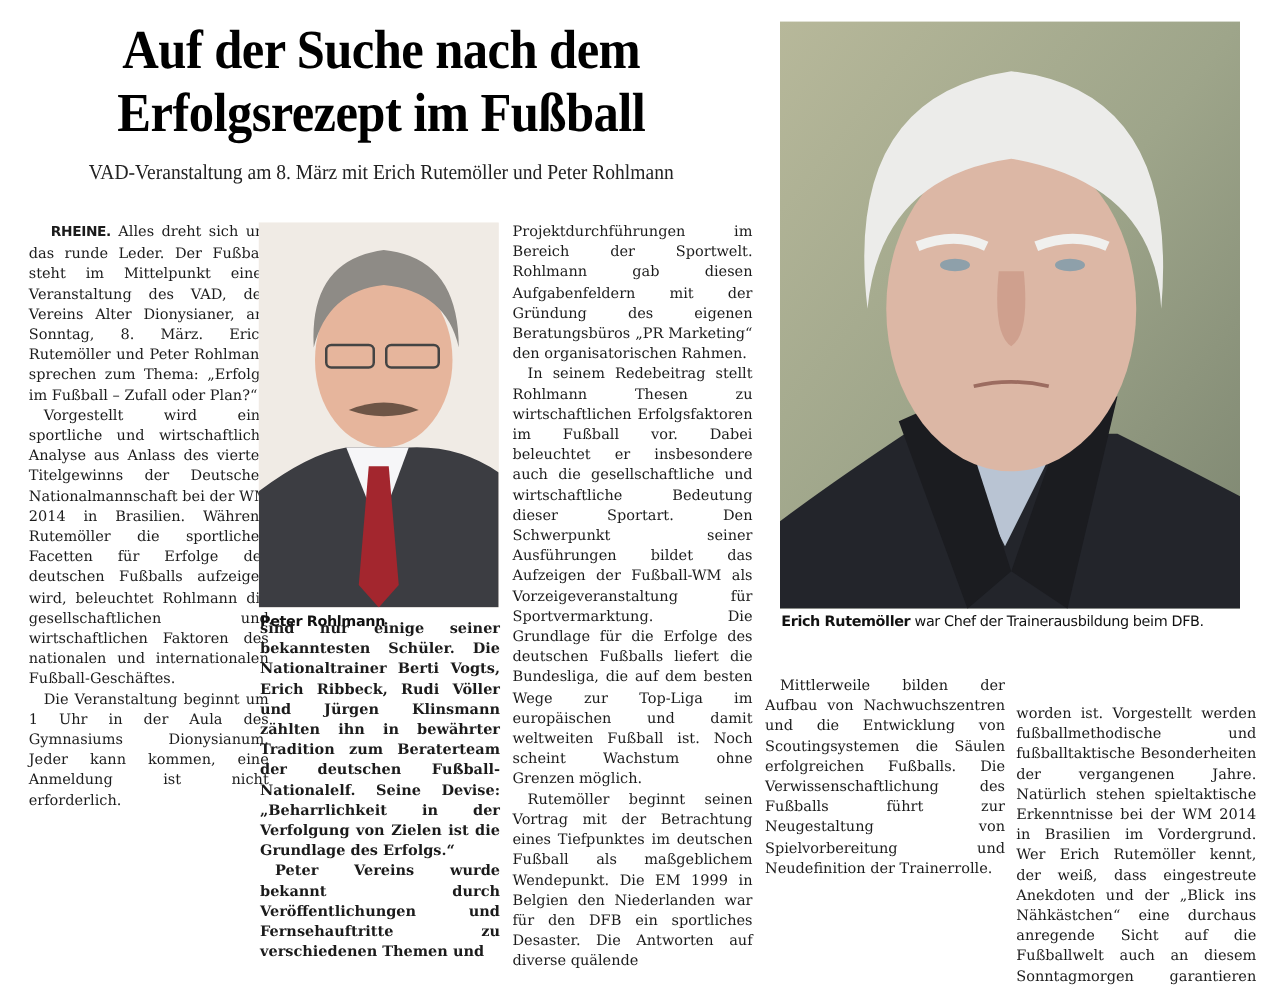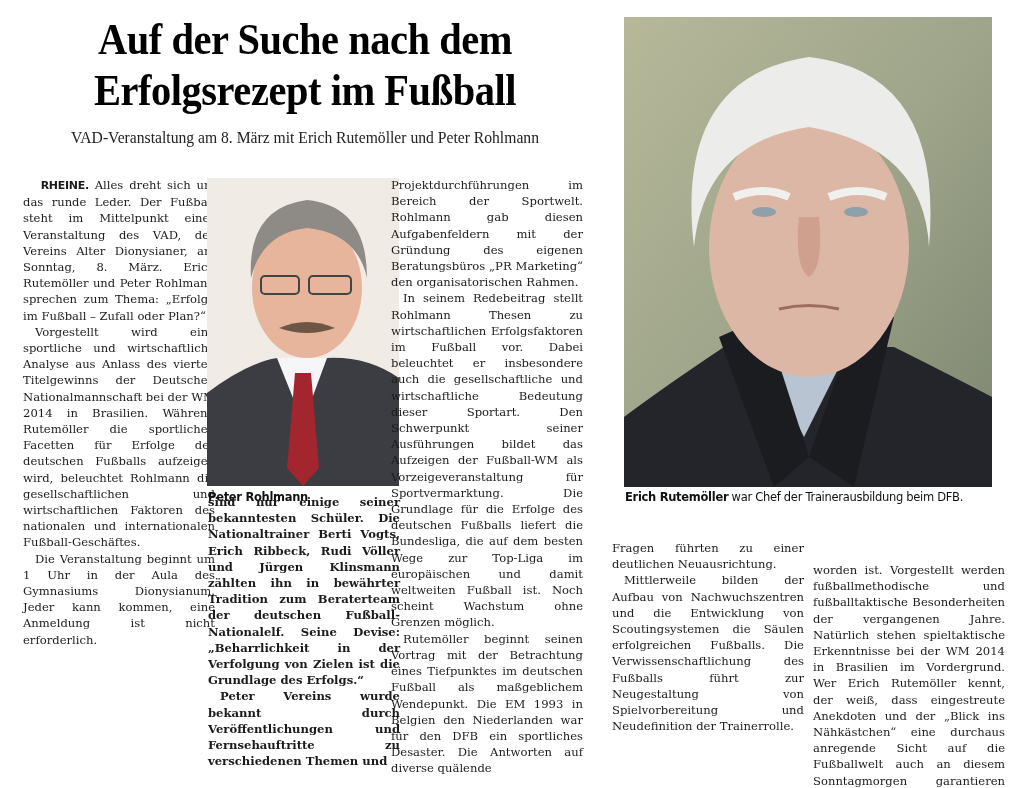--- a/index.html
+++ b/index.html
@@ -57,24 +57,24 @@
 </div>
 <div class="caption" style="left:208px; top:490px;">
   <b>Peter Rohlmann</b>
 </div>
 
 <div class="col" style="left:208px; top:494px; width:192px;font-weight:bold;">
   <p class="first">sind nur einige seiner bekanntesten Schüler. Die Nationaltrainer Berti Vogts, Erich Ribbeck, Rudi Völler und Jürgen Klinsmann zählten ihn in bewährter Tradition zum Beraterteam der deutschen Fußball-Nationalelf. Seine Devise: „Beharrlichkeit in der Verfolgung von Zielen ist die Grundlage des Erfolgs.“</p>
   <p>Peter Vereins wurde bekannt durch Veröffentlichungen und Fernsehauftritte zu verschiedenen Themen und</p>
 </div>
 
-<div class="col" style="left:391px; top:177px; width:192px;">
+<div class="col" style="left:410px; top:177px; width:192px;">
   <p class="first">Projektdurchführungen im Bereich der Sportwelt. Rohlmann gab diesen Aufgabenfeldern mit der Gründung des eigenen Beratungsbüros „PR Marketing“ den organisatorischen Rahmen.</p>
   <p>In seinem Redebeitrag stellt Rohlmann Thesen zu wirtschaftlichen Erfolgsfaktoren im Fußball vor. Dabei beleuchtet er insbesondere auch die gesellschaftliche und wirtschaftliche Bedeutung dieser Sportart. Den Schwerpunkt seiner Ausführungen bildet das Aufzeigen der Fußball-WM als Vorzeigeveranstaltung für Sportvermarktung. Die Grundlage für die Erfolge des deutschen Fußballs liefert die Bundesliga, die auf dem besten Wege zur Top-Liga im europäischen und damit weltweiten Fußball ist. Noch scheint Wachstum ohne Grenzen möglich.</p>
-  <p>Rutemöller beginnt seinen Vortrag mit der Betrachtung eines Tiefpunktes im deutschen Fußball als maßgeblichem Wendepunkt. Die EM 1993 in Belgien den Niederlanden war für den DFB ein sportliches Desaster. Die Antworten auf diverse quälende</p>
+  <p>Rutemöller beginnt seinen Vortrag mit der Betrachtung eines Tiefpunktes im deutschen Fußball als maßgeblichem Wendepunkt. Die EM 1999 in Belgien den Niederlanden war für den DFB ein sportliches Desaster. Die Antworten auf diverse quälende</p>
 </div>
 
 <div class="photo" style="left:624px; top:17px; width:368px; height:470px;">
   <svg width="368" height="470" viewBox="0 0 368 470">
     <defs>
       <linearGradient id="bg" x1="0" y1="0" x2="1" y2="1">
         <stop offset="0" stop-color="#b7b89a"></stop>
         <stop offset="0.5" stop-color="#9ea58a"></stop>
         <stop offset="1" stop-color="#7c8570"></stop>
       </linearGradient>
@@ -92,19 +92,18 @@
     <ellipse cx="232" cy="195" rx="12" ry="5" fill="#8ea0aa"></ellipse>
     <path d="M175 200 Q170 250 185 260 Q200 250 195 200" fill="#cfa08e"></path>
     <path d="M155 292 Q185 285 215 292" stroke="#9c6c60" stroke-width="3" fill="none"></path>
   </svg>
 </div>
 <div class="caption" style="left:625px; top:490px;">
   <b>Erich Rutemöller</b><span> war Chef der Trainerausbildung beim DFB.</span>
 </div>
 
 <div class="col" style="left:612px; top:540px; width:192px;">
-  <p class="first">Fragen führten zu einer deutlichen Neuausrichtung.</p>
   <p>Mittlerweile bilden der Aufbau von Nachwuchszentren und die Entwicklung von Scoutingsystemen die Säulen erfolgreichen Fußballs. Die Verwissenschaftlichung des Fußballs führt zur Neugestaltung von Spielvorbereitung und Neudefinition der Trainerrolle.</p>
 </div>
 
 <div class="col" style="left:813px; top:562px; width:192px;">
   <p class="first">worden ist. Vorgestellt werden fußballmethodische und fußballtaktische Besonderheiten der vergangenen Jahre. Natürlich stehen spieltaktische Erkenntnisse bei der WM 2014 in Brasilien im Vordergrund. Wer Erich Rutemöller kennt, der weiß, dass eingestreute Anekdoten und der „Blick ins Nähkästchen“ eine durchaus anregende Sicht auf die Fußballwelt auch an diesem Sonntagmorgen garantieren werden.</p>
 </div>
 
 </body></html>

